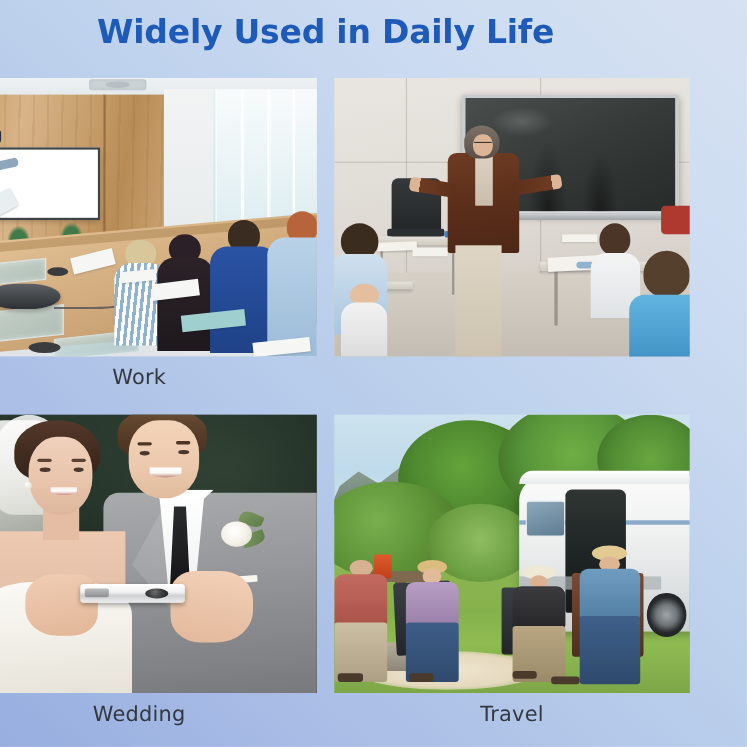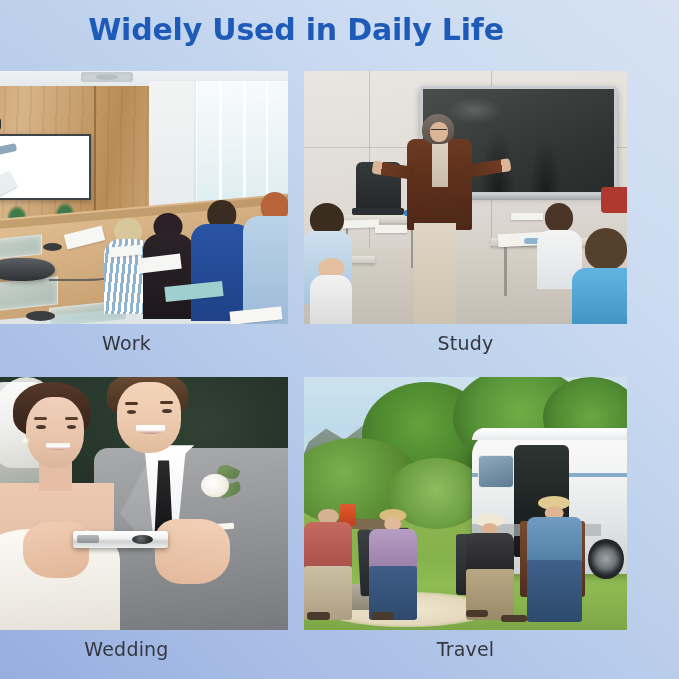--- a/index.html
+++ b/index.html
@@ -511,21 +511,20 @@
         <div class="c-stu cs3">
             <div class="head"></div>
             <div class="body"></div>
           </div>
         <div class="c-stu cs4">
             <div class="head"></div>
             <div class="body"></div>
           </div>
         <div class="c-bag"></div>
       </div>
-      <div class="card-label">Study</div>
     </div>
 
     <div class="card">
       <div class="photo p-wed">
         <div class="wd-bg"></div>
 
         <div class="wd-veil"></div>
         <div class="wd-veil2"></div>
 
         <div class="wd-suit"></div>

